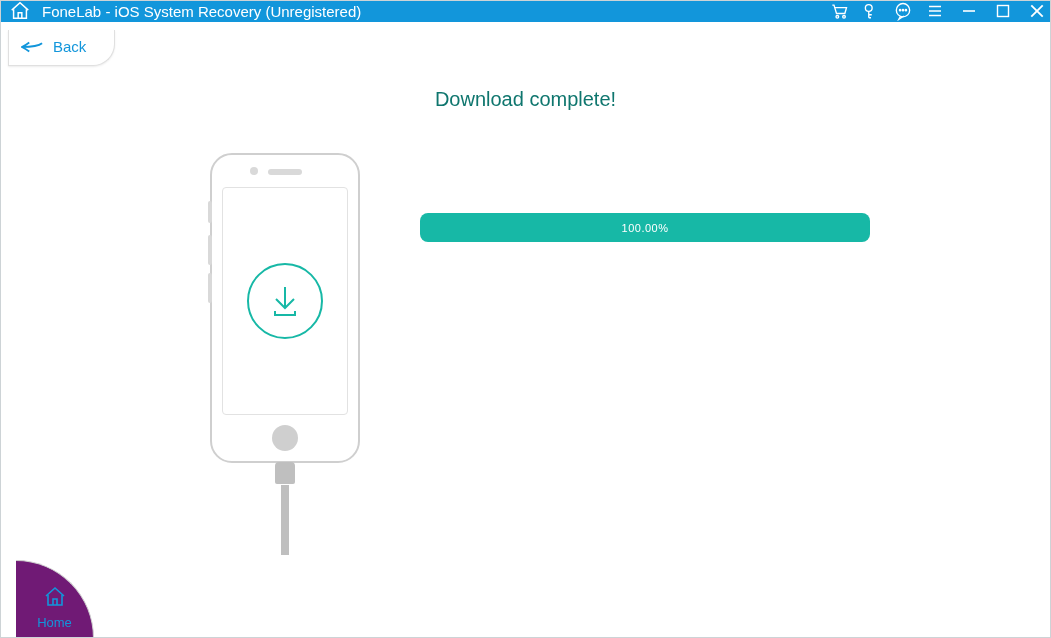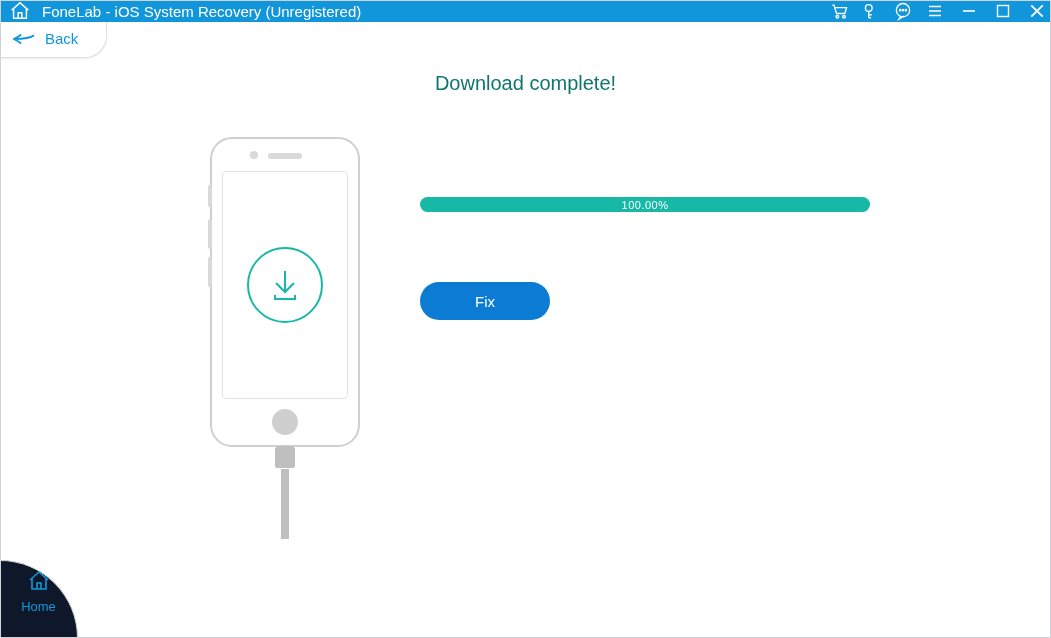--- a/index.html
+++ b/index.html
@@ -214,21 +214,21 @@
       justify-content: center;
     }
     
     .right-col {
       flex: 0 0 auto;
       margin-left: 40px;
       padding-top: 60px;
     }
     .progress-track {
       width: 450px;
-      height: 15px;
+      height: 29px;
       background: #17b8a6;
       border-radius: 8px;
       position: relative;
       display: flex;
       align-items: center;
       justify-content: center;
     }
     .progress-text {
       color: #ffffff;
       font-size: 11px;
@@ -244,34 +244,34 @@
       border-radius: 19px;
       font-size: 15px;
       cursor: pointer;
       display: flex;
       align-items: center;
       justify-content: center;
     }
     
     .home-corner {
       position: absolute;
-      left: 0;
+      left: 16px;
       bottom: 0;
       width: 78px;
       height: 78px;
       border: 1px solid #d0d0d0;
       border-left: none;
       border-bottom: none;
       border-radius: 0 78px 0 0;
-      background: #0f172a;
+      background: #701a75;
       display: flex;
       flex-direction: column;
       align-items: center;
       justify-content: flex-end;
-      padding-bottom: 24px;
+      padding-bottom: 8px;
       gap: 2px;
       cursor: pointer;
     }
     .home-corner .home-label {
       color: #1296db;
       font-size: 13px;
     }
     .app-border {
       position: absolute;
       inset: 0;
@@ -336,21 +336,21 @@
     </div>
     <div class="wctl">
       <svg width="16" height="16" viewBox="0 0 14 14" stroke="#ffffff" stroke-width="1.6">
         <line x1="2" y1="2" x2="12" y2="12"></line>
         <line x1="12" y1="2" x2="2" y2="12"></line>
       </svg>
     </div>
   </div>
 </div>
 
-<div class="back-bar" style="padding:0; position:relative;">
+<div class="back-bar" style="padding:8px; position:relative;">
   <div class="back-chip" style="border-radius:0 0 22px 0; padding:8px 28px 10px 12px; border:1px solid #e0e0e0; border-top:none;">
     <span class="back-arrow">
       <svg width="24" height="14" viewBox="0 0 24 14" fill="none" stroke="#1296db" stroke-width="2">
         <path d="M9 2 C5 5 3 6 1 7 C3 8 5 9 9 12"></path>
         <path d="M1 7 C 9 7 18 7 23 3"></path>
       </svg>
     </span>
     <span class="back-label">Back</span>
   </div>
 </div>
@@ -379,23 +379,20 @@
         <div class="home-btn"></div>
       </div>
       <div class="connector"></div>
       <div class="cable"></div>
     </div>
 
     <div class="right-col">
       <div class="progress-track">
         <span class="progress-text">100.00%</span>
       </div>
-      <button class="fix-btn">
-        <span>Fix</span>
-      </button>
     </div>
   </div>
 </div>
 
 <div class="home-corner">
   <span>
     <svg width="24" height="24" viewBox="0 0 24 24" fill="none" stroke="#1296db" stroke-width="1.6">
       <path d="M3 11 L12 3 L21 11"></path>
       <path d="M5 10 V20 H19 V10"></path>
       <path d="M10 20 V14 H14 V20"></path>

